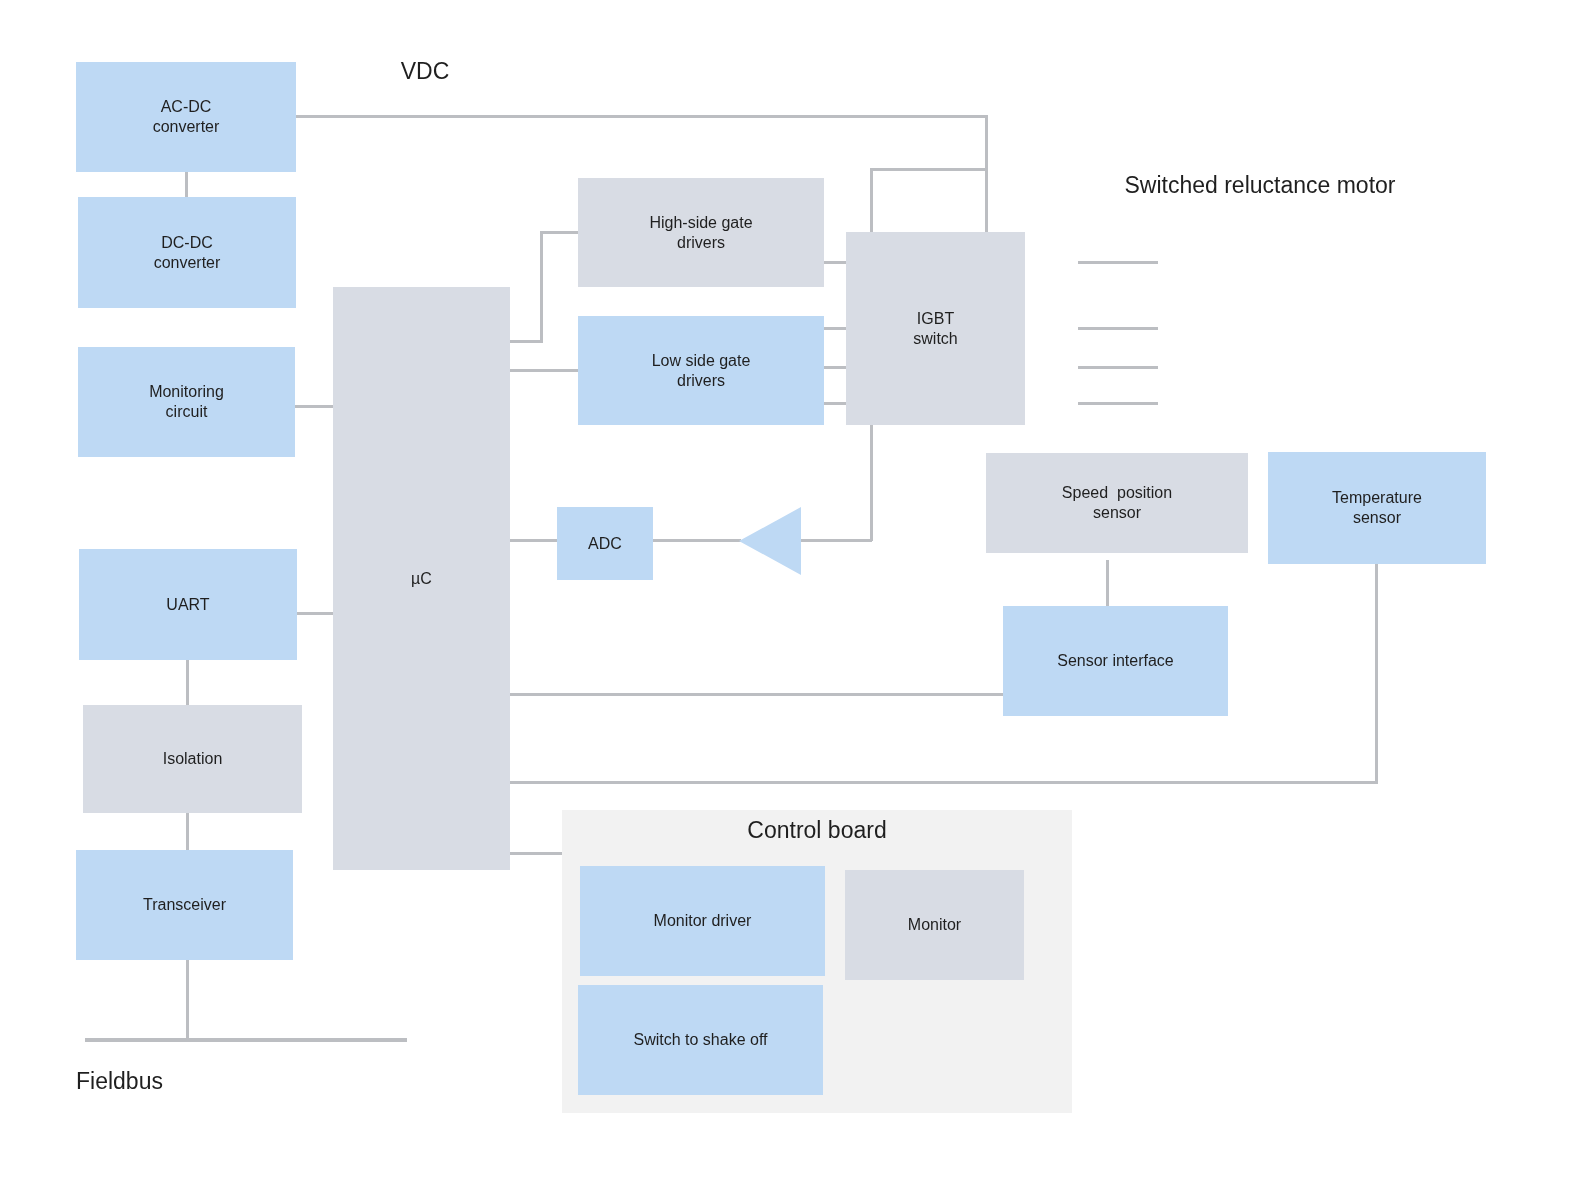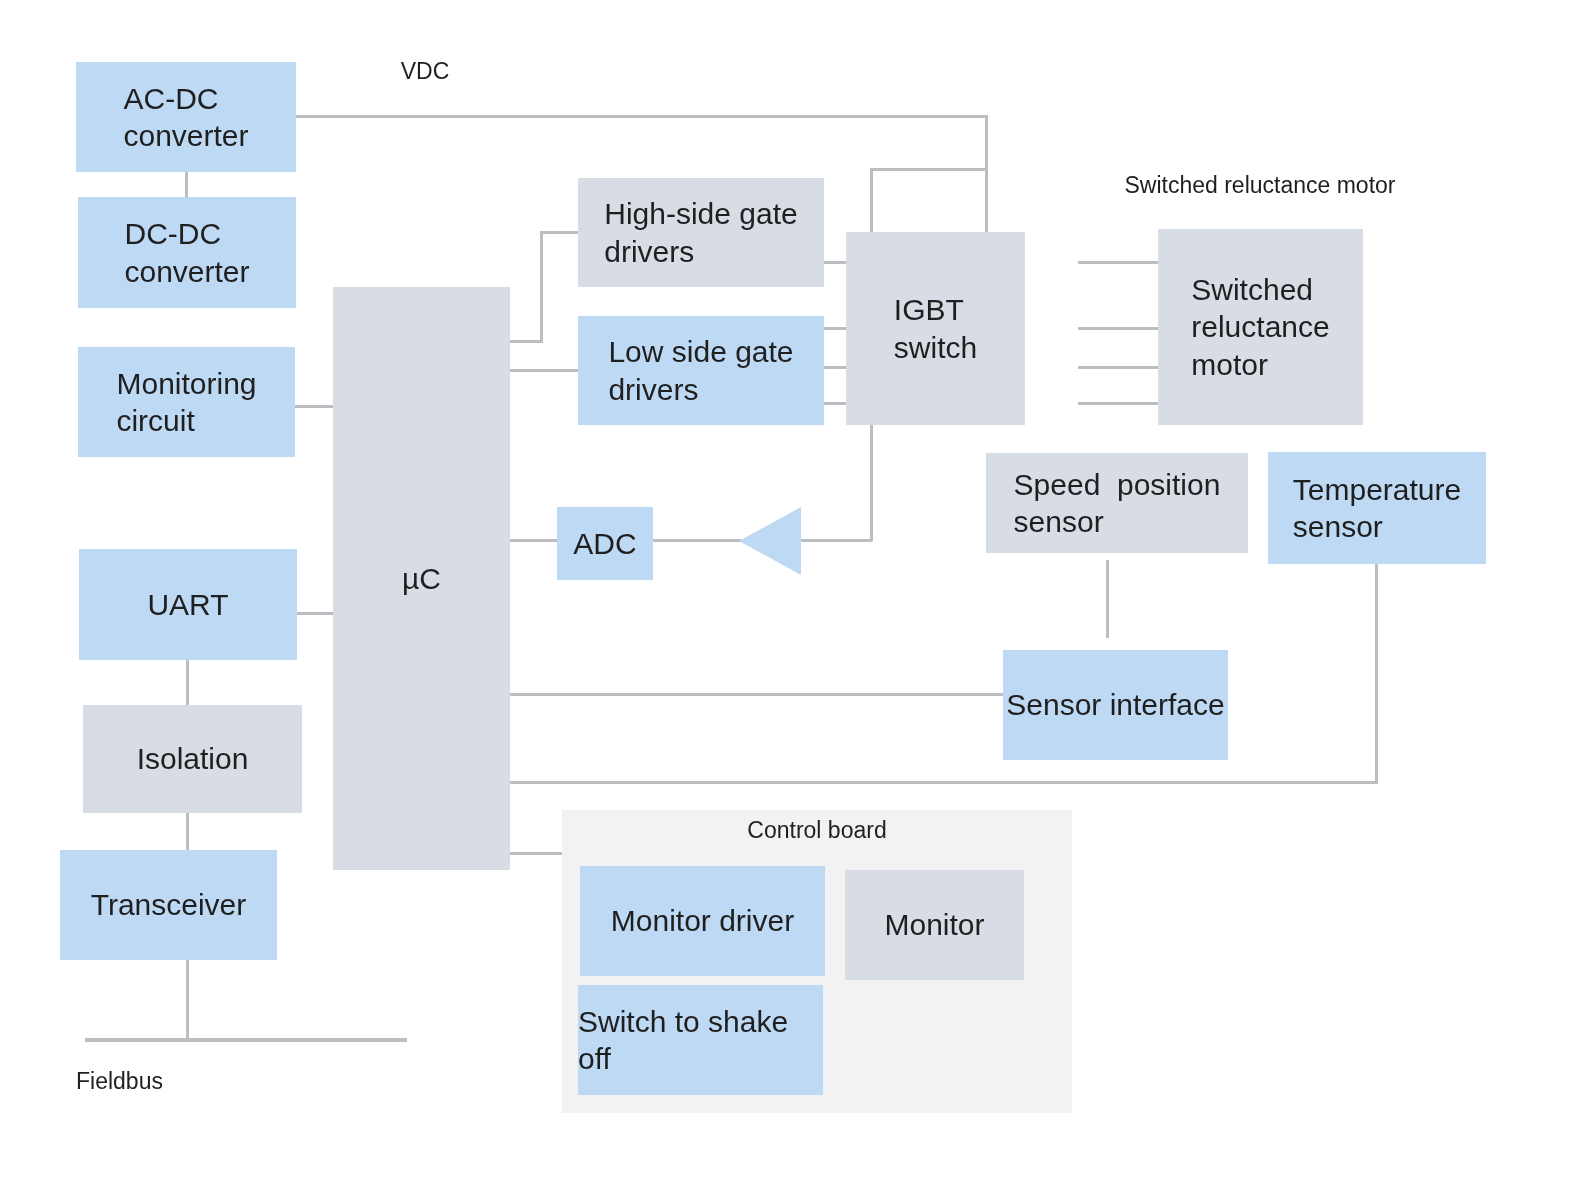--- a/index.html
+++ b/index.html
@@ -5,21 +5,21 @@
   :root{
     --blue:#bed9f4; --gray:#d8dce4; --panel:#f2f2f2; --line:#bcbec2; --text:#1f1f1f; --bg:#ffffff;
   }
   html,body{margin:0;padding:0;background:var(--bg);}
   #canvas{
     position:relative; width:1586px; height:1184px; background:var(--bg);
     font-family:"Liberation Sans", sans-serif; color:var(--text); overflow:hidden;
   }
   .node{
     position:absolute; display:flex; align-items:center; justify-content:center;
-    text-align:left; font-size:30px; line-height:1.25; white-space:pre-wrap;
+    text-align:center; font-size:16px; line-height:1.25; white-space:pre-wrap;
     z-index:2;
   }
   .blue{background:var(--blue);}
   .gray{background:var(--gray);}
   .panel{
     position:absolute; background:var(--panel); z-index:1;
   }
   .line{position:absolute; background:var(--line); z-index:1;}
   .flabel{
     position:absolute; font-size:23px; line-height:1.25; text-align:center;
@@ -74,37 +74,34 @@
   <div class="amp-tri" style="left:739px;top:507px"></div>
 
   <div class="node blue" style="left:76px;top:62px;width:220px;height:110px">AC-DC
 converter</div>
   <div class="node blue" style="left:78px;top:197px;width:218px;height:111px">DC-DC
 converter</div>
   <div class="node blue" style="left:78px;top:347px;width:217px;height:110px">Monitoring
 circuit</div>
   <div class="node blue" style="left:79px;top:549px;width:218px;height:111px">UART</div>
   <div class="node gray" style="left:83px;top:705px;width:219px;height:108px">Isolation</div>
-  <div class="node blue" style="left:60px;top:850px;width:217px;height:110px">Transceiver</div>
+  <div class="node blue" style="left:76px;top:850px;width:217px;height:110px">Transceiver</div>
   <div class="node gray" style="left:333px;top:287px;width:177px;height:583px">µC</div>
   <div class="node gray" style="left:578px;top:178px;width:246px;height:109px">High-side gate
 drivers</div>
   <div class="node blue" style="left:578px;top:316px;width:246px;height:109px">Low side gate
 drivers</div>
   <div class="node blue" style="left:557px;top:507px;width:96px;height:73px">ADC</div>
   <div class="node gray" style="left:846px;top:232px;width:179px;height:193px">IGBT
 switch</div>
-  <div class="node gray" style="left:1158px;top:229px;width:205px;height:196px">Switched
-reluctance
-motor</div>
   <div class="node gray" style="left:986px;top:453px;width:262px;height:100px">Speed  position
 sensor</div>
   <div class="node blue" style="left:1268px;top:452px;width:218px;height:112px">Temperature
 sensor</div>
-  <div class="node blue" style="left:1003px;top:650px;width:225px;height:110px">Sensor interface</div>
+  <div class="node blue" style="left:1003px;top:606px;width:225px;height:110px">Sensor interface</div>
   <div class="node blue" style="left:580px;top:866px;width:245px;height:110px">Monitor driver</div>
   <div class="node gray" style="left:845px;top:870px;width:179px;height:110px">Monitor</div>
   <div class="node blue" style="left:578px;top:985px;width:245px;height:110px">Switch to shake off</div>
 
   <div class="flabel" style="left:385px;top:57px;width:80px">VDC</div>
   <div class="flabel" style="left:1080px;top:171px;width:360px">Switched reluctance motor</div>
   <div class="flabel" style="left:562px;top:816px;width:510px">Control board</div>
   <div class="flabel left" style="left:76px;top:1051px;width:140px">Fieldbus</div>
 
 </div>

